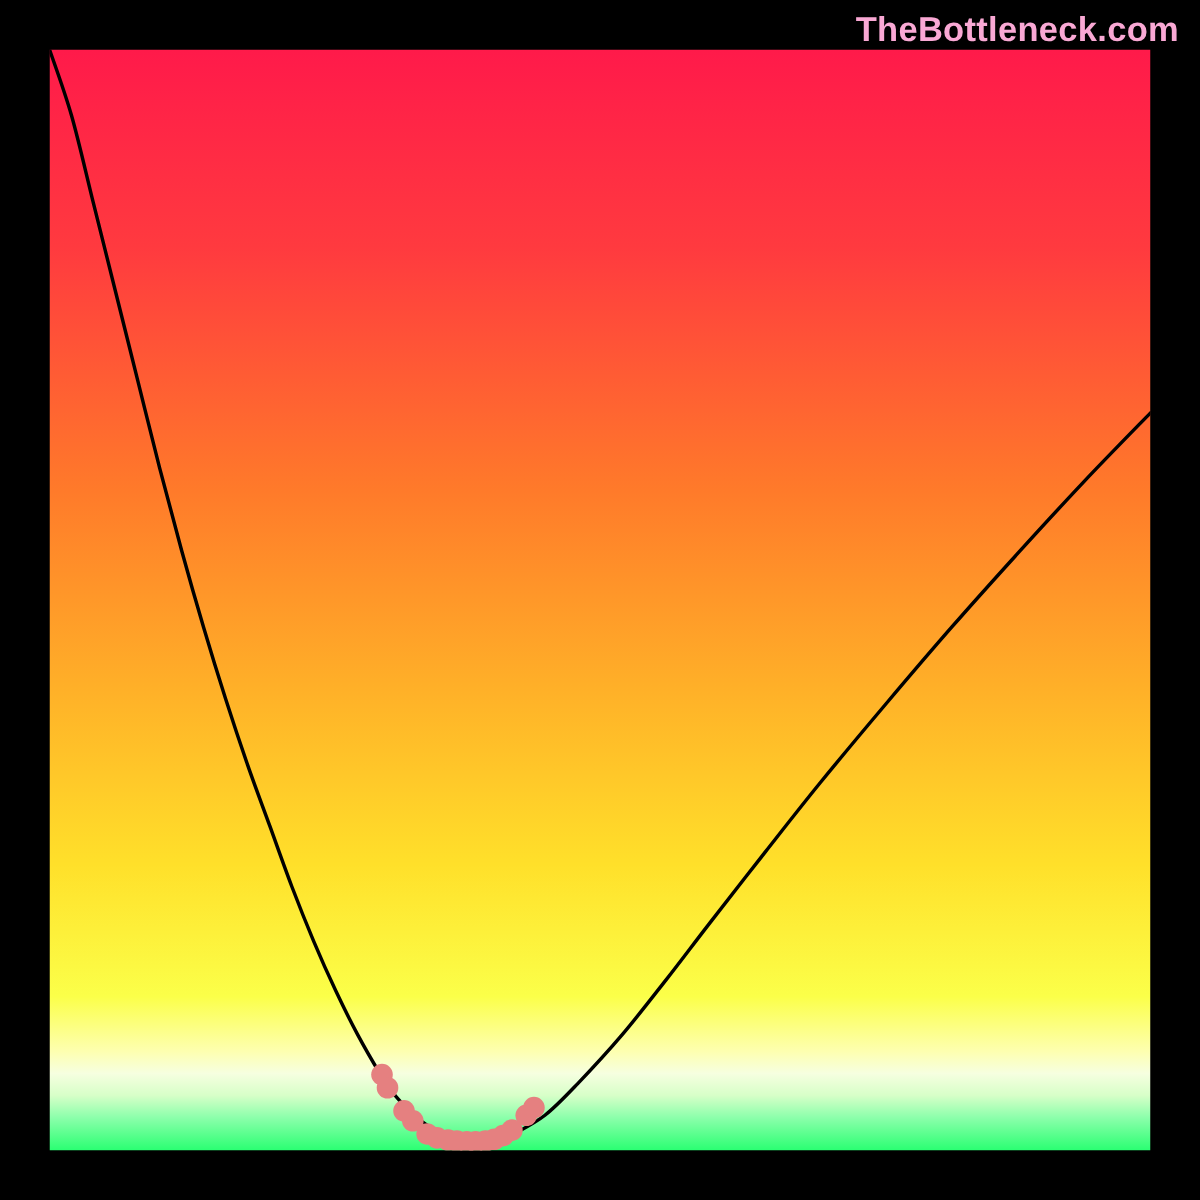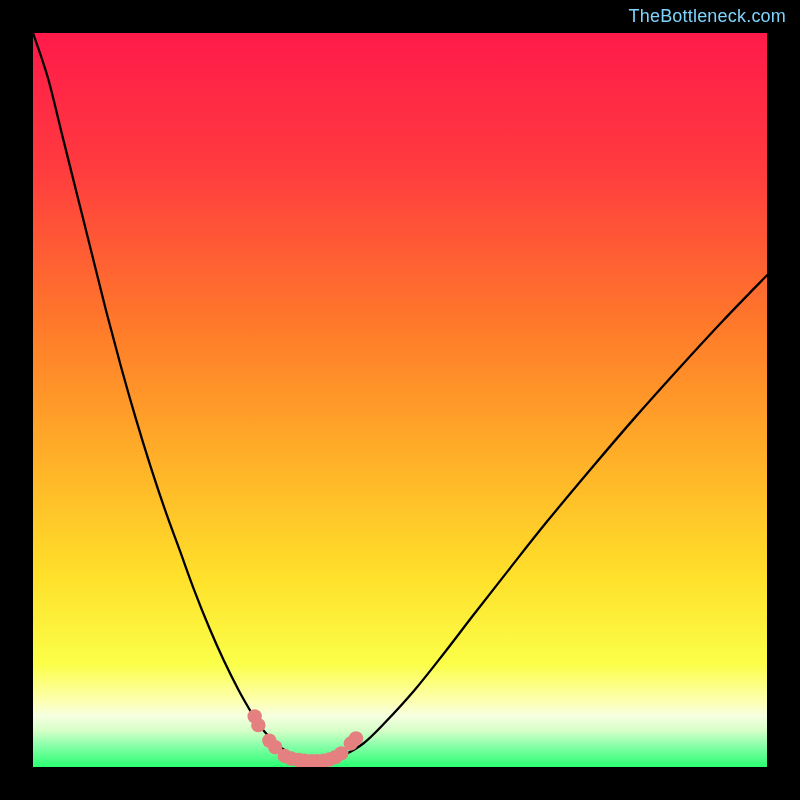--- a/index.html
+++ b/index.html
@@ -23,23 +23,23 @@
     position: absolute;
     left: 33px;
     top: 33px;
     width: 734px;
     height: 734px;
   }
   .watermark {
     position: absolute;
     top: 6px;
     right: 14px;
-    color: #7dd3fc;
-    font-size: 18px;
-    font-weight: 400;
+    color: #f9a8d4;
+    font-size: 23px;
+    font-weight: 700;
     letter-spacing: 0.2px;
   }
 </style>
 </head>
 <body>
 
 <div class="frame">
   <div class="watermark">TheBottleneck.com</div>
   <svg class="plot" viewBox="0 0 734 734" preserveAspectRatio="none">
     <defs>

